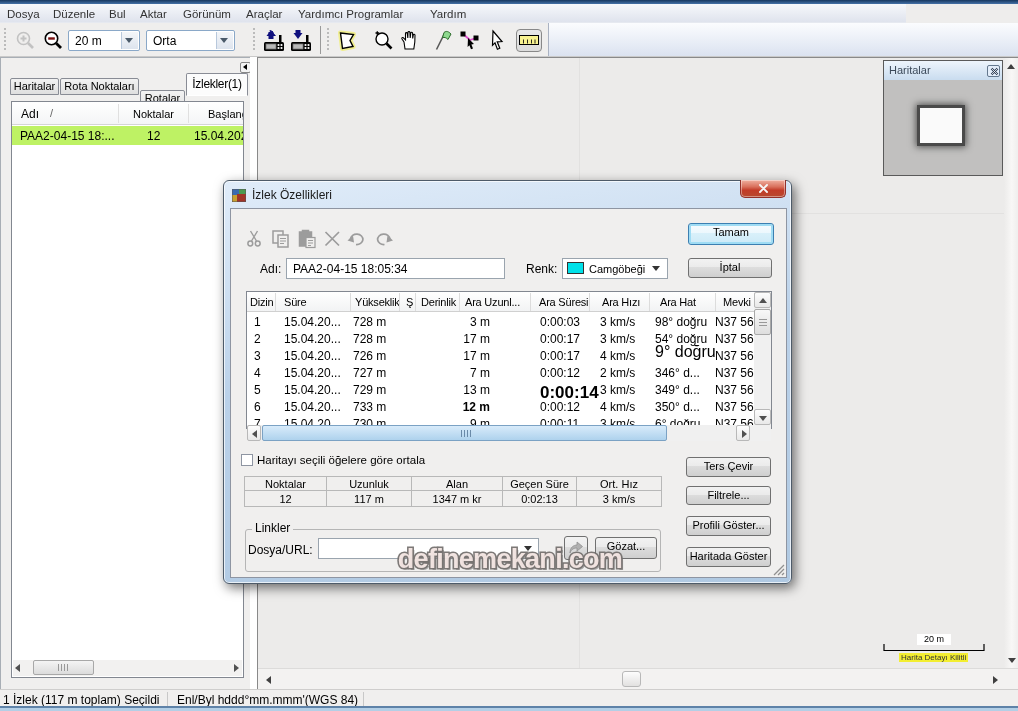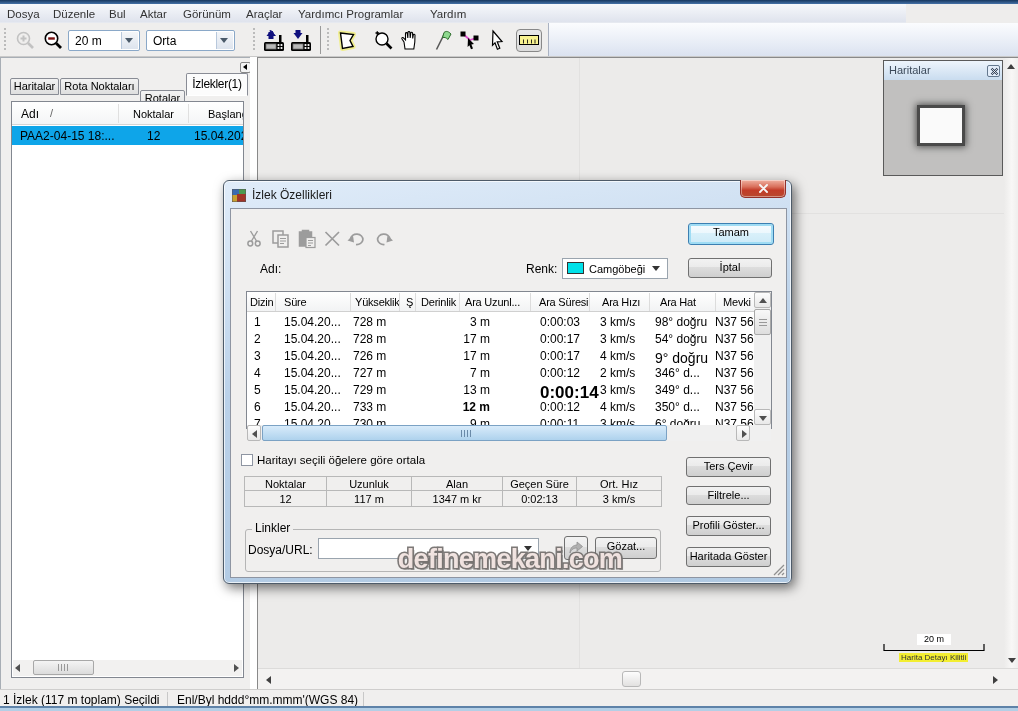--- a/index.html
+++ b/index.html
@@ -142,21 +142,21 @@
 
     <div class="abs" style="left:0;top:0;width:231px;height:23px;background:linear-gradient(#ffffff,#f4f5f6);border-bottom:1px solid #d5d5d5;">
       <span class="abs" style="left:9px;top:5px;font-size:12px;">Adı</span>
       <span class="abs" style="left:38px;top:5px;font-size:11px;color:#666;">/</span>
       <div class="abs" style="left:106px;top:2px;width:1px;height:19px;background:#e0e0e0;"></div>
       <span class="abs" style="left:121px;top:6px;font-size:11px;">Noktalar</span>
       <div class="abs" style="left:176px;top:2px;width:1px;height:19px;background:#e0e0e0;"></div>
       <span class="abs" style="left:196px;top:6px;font-size:11px;white-space:nowrap;">Başlangıç</span>
     </div>
 
-    <div class="abs" style="left:0;top:24px;width:231px;height:19px;background:#0ea5e9;">
+    <div class="abs" style="left:0;top:24px;width:231px;height:19px;background:#bef264;">
       <span class="abs" style="left:8px;top:3px;font-size:12px;">PAA2-04-15 18:...</span>
       <span class="abs" style="left:135px;top:3px;font-size:12px;">12</span>
       <span class="abs" style="left:182px;top:3px;font-size:12px;white-space:nowrap;">15.04.2025 18:05</span>
     </div>
 
     <div class="abs" style="left:1px;top:558px;width:229px;height:16px;background:#f2f1f0;">
       <div class="abs" style="left:2px;top:4px;width:0;height:0;border-top:4px solid transparent;border-bottom:4px solid transparent;border-right:5px solid #505050;"></div>
       <div class="abs" style="left:20px;top:0px;width:61px;height:15px;background:linear-gradient(#f4f4f4,#dcdcdc);border:1px solid #a8a8a8;border-radius:2px;"></div>
       <div class="abs" style="left:45px;top:4px;width:12px;height:7px;background:repeating-linear-gradient(90deg,#999 0 1px, transparent 1px 3px);"></div>
       <div class="abs" style="right:3px;top:4px;width:0;height:0;border-top:4px solid transparent;border-bottom:4px solid transparent;border-left:5px solid #505050;"></div>
@@ -248,20 +248,23 @@
 
         <path d="M103.5 11 A6.2 5.2 0 1 1 109 16.5" stroke-width="1.7"></path>
         <path d="M106 7.5 L100.5 12.5 L107 14.5 Z" fill="#9c9c9c" stroke="none"></path>
 
         <path d="M143 11 A6.2 5.2 0 1 0 137.5 16.5" stroke-width="1.7"></path>
         <path d="M140.5 7.5 L146 12.5 L139.5 14.5 Z" fill="#9c9c9c" stroke="none"></path>
       </g>
     </svg>
 
     <span class="abs" style="left:29px;top:53px;font-size:12px;">Adı:</span>
+    <div class="abs" style="left:55px;top:49px;width:219px;height:21px;background:#fff;border:1px solid #9aa4ae;">
+      <span class="abs" style="left:6px;top:3px;font-size:12px;">PAA2-04-15 18:05:34</span>
+    </div>
     <span class="abs" style="left:295px;top:53px;font-size:12px;">Renk:</span>
 
     <div class="abs" style="left:331px;top:49px;width:106px;height:21px;background:#fff;border:1px solid #9aa4ae;">
       <div class="abs" style="left:4px;top:3px;width:17px;height:12px;background:#00e1e9;border:1px solid #333;"></div>
       <span class="abs" style="left:26px;top:4px;font-size:11px;">Camgöbeği</span>
       <div class="abs" style="right:7px;top:7px;width:0;height:0;border-left:4px solid transparent;border-right:4px solid transparent;border-top:5px solid #333;"></div>
     </div>
 
     <div class="btn" style="left:457px;top:14px;width:86px;height:22px;border:1px solid #3c7fb1;background:linear-gradient(#f7fcfe,#ecf7fd 45%,#d9f0fa 46%,#cdeaf7);box-shadow:inset 0 0 0 2px #9fdcf4;"><span>Tamam</span></div>
     <div class="btn" style="left:457px;top:49px;width:84px;height:20px;"><span>İptal</span></div>
@@ -303,21 +306,21 @@
         <span class="abs" style="left:293px;top:40px;font-size:12px;white-space:nowrap;">0:00:17</span>
         <span class="abs" style="left:353px;top:40px;font-size:12px;white-space:nowrap;">3 km/s</span>
         <span class="abs" style="left:408px;top:40px;font-size:12px;white-space:nowrap;">54° doğru</span>
         <span class="abs" style="left:468px;top:40px;font-size:12px;white-space:nowrap;">N37 56</span>
         <span class="abs" style="left:7px;top:57px;font-size:12px;">3</span>
         <span class="abs" style="left:37px;top:57px;font-size:12px;white-space:nowrap;">15.04.20...</span>
         <span class="abs" style="left:106px;top:57px;font-size:12px;white-space:nowrap;">726 m</span>
         <span class="abs" style="left:212px;top:57px;width:31px;font-size:12px;text-align:right;white-space:nowrap;">17 m</span>
         <span class="abs" style="left:293px;top:57px;font-size:12px;white-space:nowrap;">0:00:17</span>
         <span class="abs" style="left:353px;top:57px;font-size:12px;white-space:nowrap;">4 km/s</span>
-        <span class="abs" style="left:408px;top:58px;font-size:14px;white-space:nowrap;">9° doğru</span>
+        <span class="abs" style="left:408px;top:51px;font-size:16px;white-space:nowrap;">9° doğru</span>
         <span class="abs" style="left:468px;top:57px;font-size:12px;white-space:nowrap;">N37 56</span>
         <span class="abs" style="left:7px;top:74px;font-size:12px;">4</span>
         <span class="abs" style="left:37px;top:74px;font-size:12px;white-space:nowrap;">15.04.20...</span>
         <span class="abs" style="left:106px;top:74px;font-size:12px;white-space:nowrap;">727 m</span>
         <span class="abs" style="left:212px;top:74px;width:31px;font-size:12px;text-align:right;white-space:nowrap;">7 m</span>
         <span class="abs" style="left:293px;top:74px;font-size:12px;white-space:nowrap;">0:00:12</span>
         <span class="abs" style="left:353px;top:74px;font-size:12px;white-space:nowrap;">2 km/s</span>
         <span class="abs" style="left:408px;top:74px;font-size:12px;white-space:nowrap;">346° d...</span>
         <span class="abs" style="left:468px;top:74px;font-size:12px;white-space:nowrap;">N37 56</span>
         <span class="abs" style="left:7px;top:91px;font-size:12px;">5</span>

